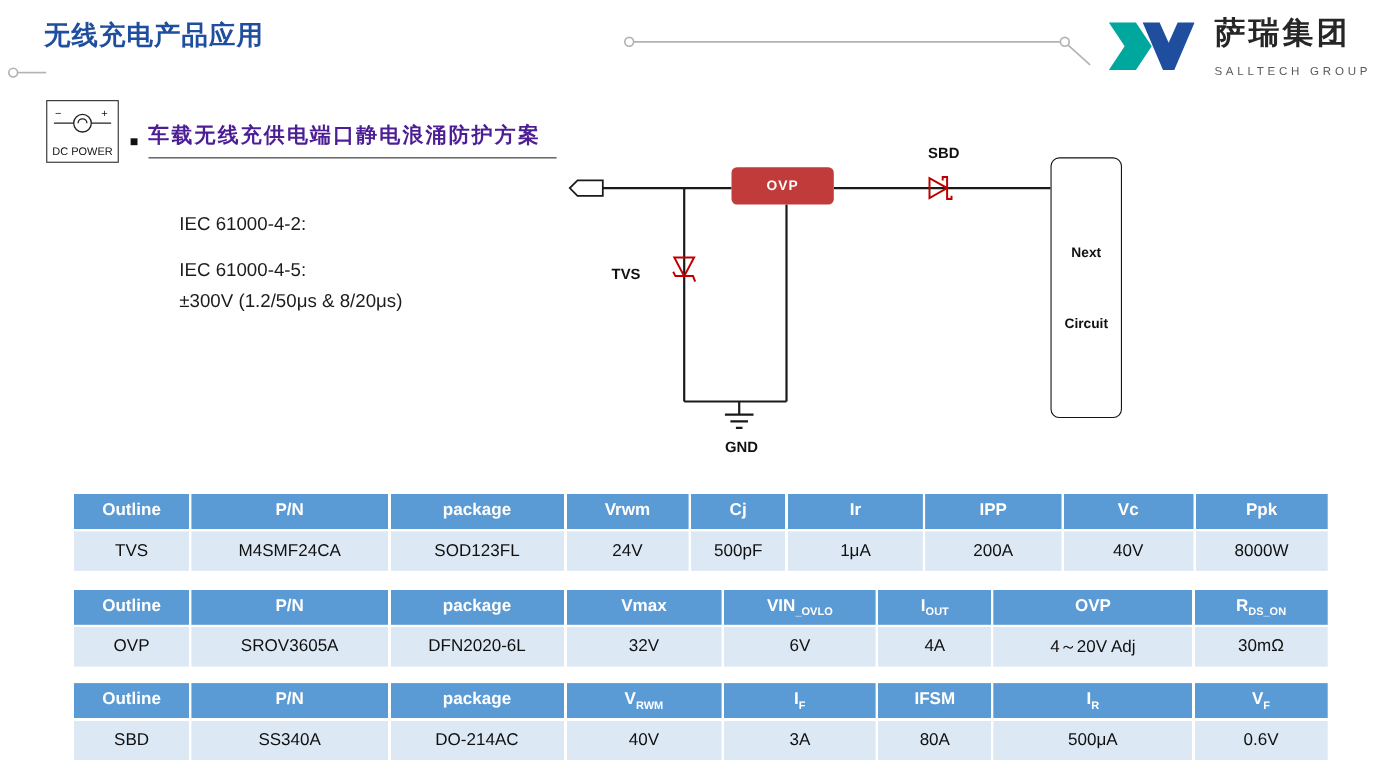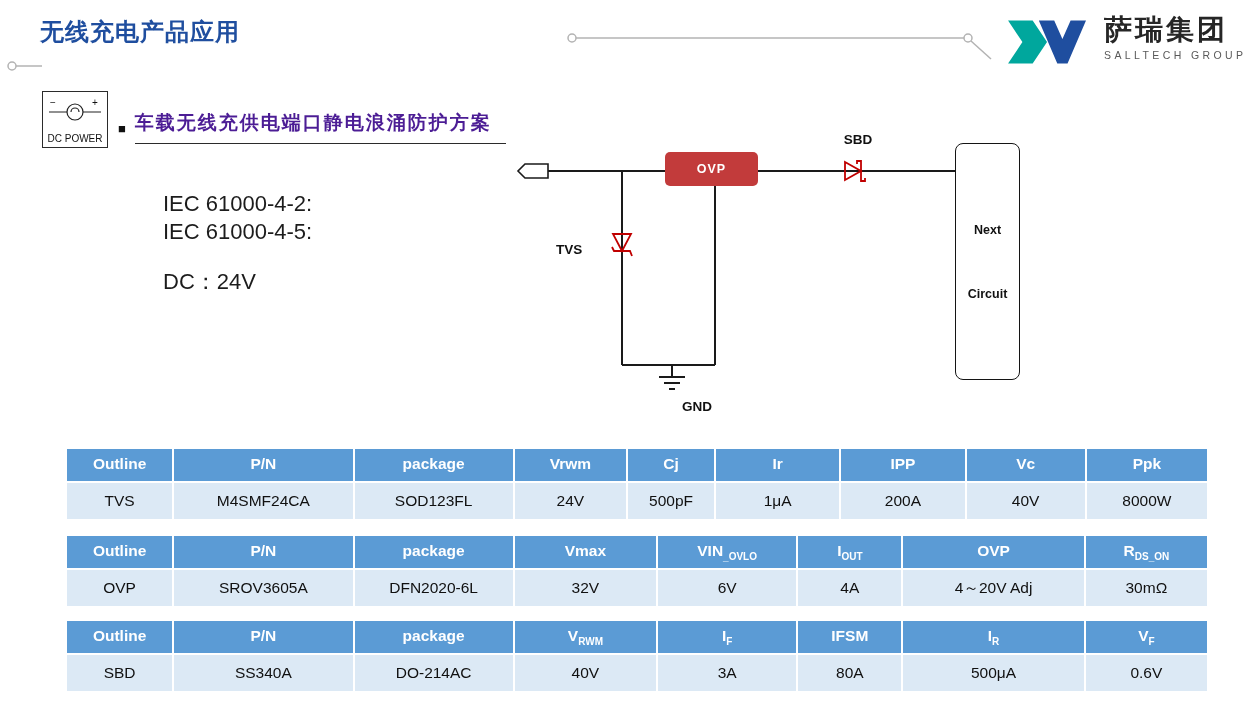--- a/index.html
+++ b/index.html
@@ -9,54 +9,54 @@
     font-family: "Liberation Sans", sans-serif; overflow: hidden;
   }
   .deco { position: absolute; left: 0; top: 0; }
   .title {
     position: absolute; left: 40px; top: 16px; margin: 0;
     font-size: 24px; font-weight: 700; color: #1F4E9F; letter-spacing: 1px;
   }
   .logo { position: absolute; left: 1006px; top: 12px; display: flex; align-items: flex-start; gap: 18px; }
   .logo-mark { width: 80px; height: 56px; }
   .logo-cn { font-size: 28px; font-weight: 700; color: #262626; letter-spacing: 3px; line-height: 36px; }
-  .logo-en { font-size: 10.5px; color: #595959; letter-spacing: 3.4px; margin-top: 1px; }
+  .logo-en { font-size: 10.5px; color: #595959; letter-spacing: 3.4px; margin-top: 11px; }
   .dcp {
     position: absolute; left: 42px; top: 91px; width: 66px; height: 57px;
     border: 1.5px solid #2b2b2b; background: #fff; display: flex; flex-direction: column;
     align-items: center; justify-content: space-between; padding: 4px 2px 3px;
   }
   .dcp text { font-family: "Liberation Sans", sans-serif; }
   .dcp-label { font-size: 10px; font-weight: 400; color: #111; white-space: nowrap; }
   .heading { position: absolute; left: 118px; top: 110px; display: flex; align-items: center; gap: 9px; }
   .bullet { font-size: 13px; color: #111; transform: translateY(1px); }
   .heading-text {
     font-size: 19px; font-weight: 700; color: #4c1d95; letter-spacing: 2px;
     border-bottom: 1.5px solid #2b2b2b; padding: 0 14px 7px 0; white-space: nowrap;
   }
-  .specs { position: absolute; left: 163px; top: 190px; font-size: 22px; color: #1c1c1c; }
+  .specs { position: absolute; left: 163px; top: 190px; font-size: 17px; color: #1c1c1c; }
   .spec-line { line-height: 28px; }
-  .mt1 { }
+  .mt1 { margin-top: 14px; }
   .mt2 { margin-top: 22px; }
   .circuit { position: absolute; left: 505px; top: 130px; width: 525px; height: 290px; }
   .ovp-box {
     position: absolute; left: 665px; top: 152px; width: 93px; height: 34px;
     background: #C23B3B; border-radius: 5px; display: flex; align-items: center; justify-content: center;
     color: #fff; font-size: 12.5px; font-weight: 700; letter-spacing: 1px;
   }
   .next-box {
     position: absolute; left: 955px; top: 143px; width: 65px; height: 237px;
     background: #fff; border: 1.6px solid #141414; border-radius: 8px;
     display: flex; flex-direction: column; align-items: center; justify-content: center;
     font-size: 12.5px; font-weight: 700; color: #111; line-height: 16px; text-align: center; gap: 48px;
   }
   .lbl { position: absolute; font-size: 13.5px; font-weight: 700; color: #111; }
   .lbl-tvs { left: 556px; top: 242px; width: 44px; text-align: left; }
   .lbl-sbd { left: 836px; top: 132px; width: 44px; text-align: center; }
-  .lbl-gnd { left: 682px; top: 399px; width: 44px; text-align: left; }
+  .lbl-gnd { left: 652px; top: 399px; width: 44px; text-align: center; }
   .spec-table { position: absolute; left: 65px; border-collapse: collapse; table-layout: fixed; width: 1144px; }
   .spec-table th, .spec-table td { border: 2px solid #fff; text-align: center; vertical-align: middle; overflow: hidden; }
   .spec-table th { background: #5B9BD5; color: #fff; font-size: 15.5px; font-weight: 700; height: 34px; padding: 0; }
   .spec-table td { background: #DCE9F5; color: #101010; font-size: 15.5px; height: 38px; padding: 0; }
   .spec-table sub { font-size: 10px; }
   #t1 { top: 447px; } #t2 { top: 534px; } #t3 { top: 619px; }
 </style>
 </head>
 <body>
 
@@ -98,21 +98,21 @@
   </div>
 
   <div class="heading">
     <span class="bullet">■</span>
     <span class="heading-text">车载无线充供电端口静电浪涌防护方案</span>
   </div>
 
   <div class="specs">
     <div class="spec-line">IEC 61000-4-2:</div>
     <div class="spec-line mt1">IEC 61000-4-5:</div>
-    <div class="spec-line mt2">DC：24V</div>
+    <div class="spec-line">±300V (1.2/50μs &amp; 8/20μs)</div>
   </div>
 
   <svg class="circuit" viewBox="0 0 525 290">
     <g stroke="#1a1a1a" stroke-width="2" fill="none">
       <polygon points="43,34 20,34 13,41 20,48 43,48" fill="#ffffff" stroke-width="1.6"></polygon>
       <line x1="43" y1="41" x2="160" y2="41"></line>
       <line x1="253" y1="41" x2="450" y2="41"></line>
       <line x1="117" y1="41" x2="117" y2="235"></line>
       <line x1="210" y1="56" x2="210" y2="235"></line>
       <line x1="117" y1="235" x2="210" y2="235"></line>

